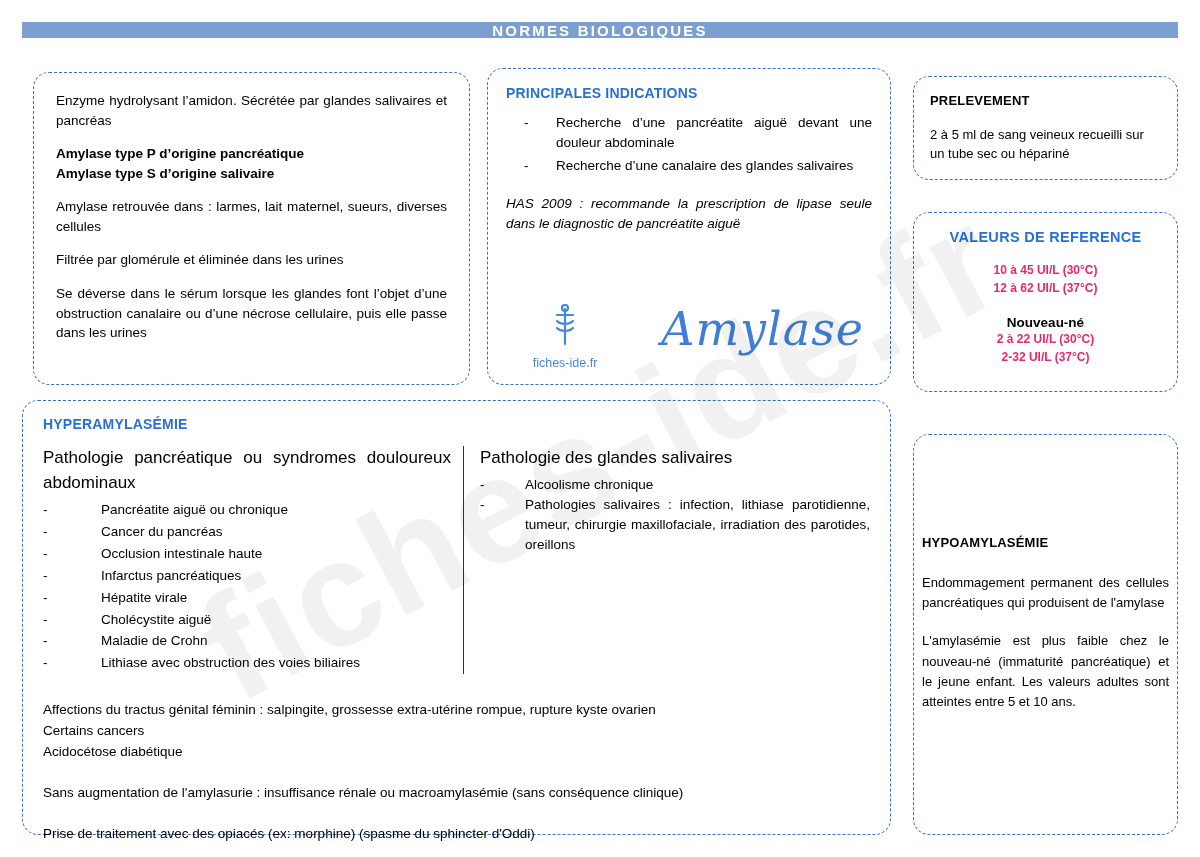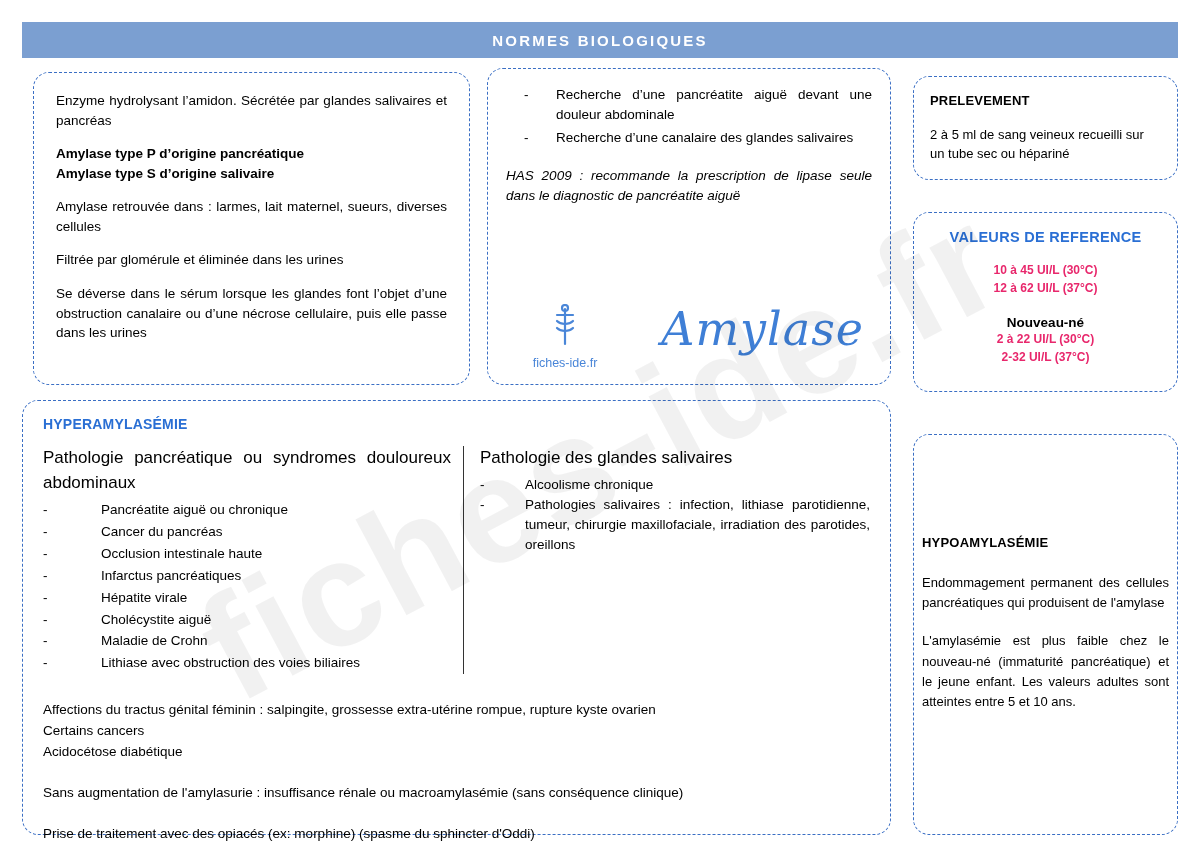--- a/index.html
+++ b/index.html
@@ -36,21 +36,21 @@
     pointer-events: none;
     z-index: 5;
   }
 
   
   .banner {
     position: absolute;
     left: 22px;
     top: 22px;
     width: 1156px;
-    height: 36px;
+    height: 16px;
     background: #7b9fd1;
     display: flex;
     align-items: center;
     justify-content: center;
     z-index: 2;
   }
   .banner-title {
     color: #ffffff;
     font-weight: 700;
     font-size: 15px;
@@ -310,20 +310,21 @@
     <div class="bold-line">Amylase type S d’origine salivaire</div>
     <div class="spacer-sm"></div>
     <p>Amylase retrouvée dans : larmes, lait maternel, sueurs, diverses cellules</p>
     <div class="spacer-sm"></div>
     <p>Filtrée par glomérule et éliminée dans les urines</p>
     <div class="spacer-sm"></div>
     <p>Se déverse dans le sérum lorsque les glandes font l’objet d’une obstruction canalaire ou d’une nécrose cellulaire, puis elle passe dans les urines</p>
   </div>
 
   <div class="box" id="box-indications">
+    <p class="blue-head">PRINCIPALES INDICATIONS</p>
     <ul class="ind-list">
       <li>Recherche d’une pancréatite aiguë devant une douleur abdominale</li>
       <li>Recherche d’une canalaire des glandes salivaires</li>
     </ul>
     <p class="has-note">HAS 2009 : recommande la prescription de lipase seule dans le diagnostic de pancréatite aiguë</p>
 
     <div class="logo-area">
       <svg width="34" height="44" viewBox="0 0 34 44">
         <g stroke="#4a86d8" stroke-width="2.2" fill="none" stroke-linecap="round">
           <line x1="17" y1="5" x2="17" y2="40"></line>

